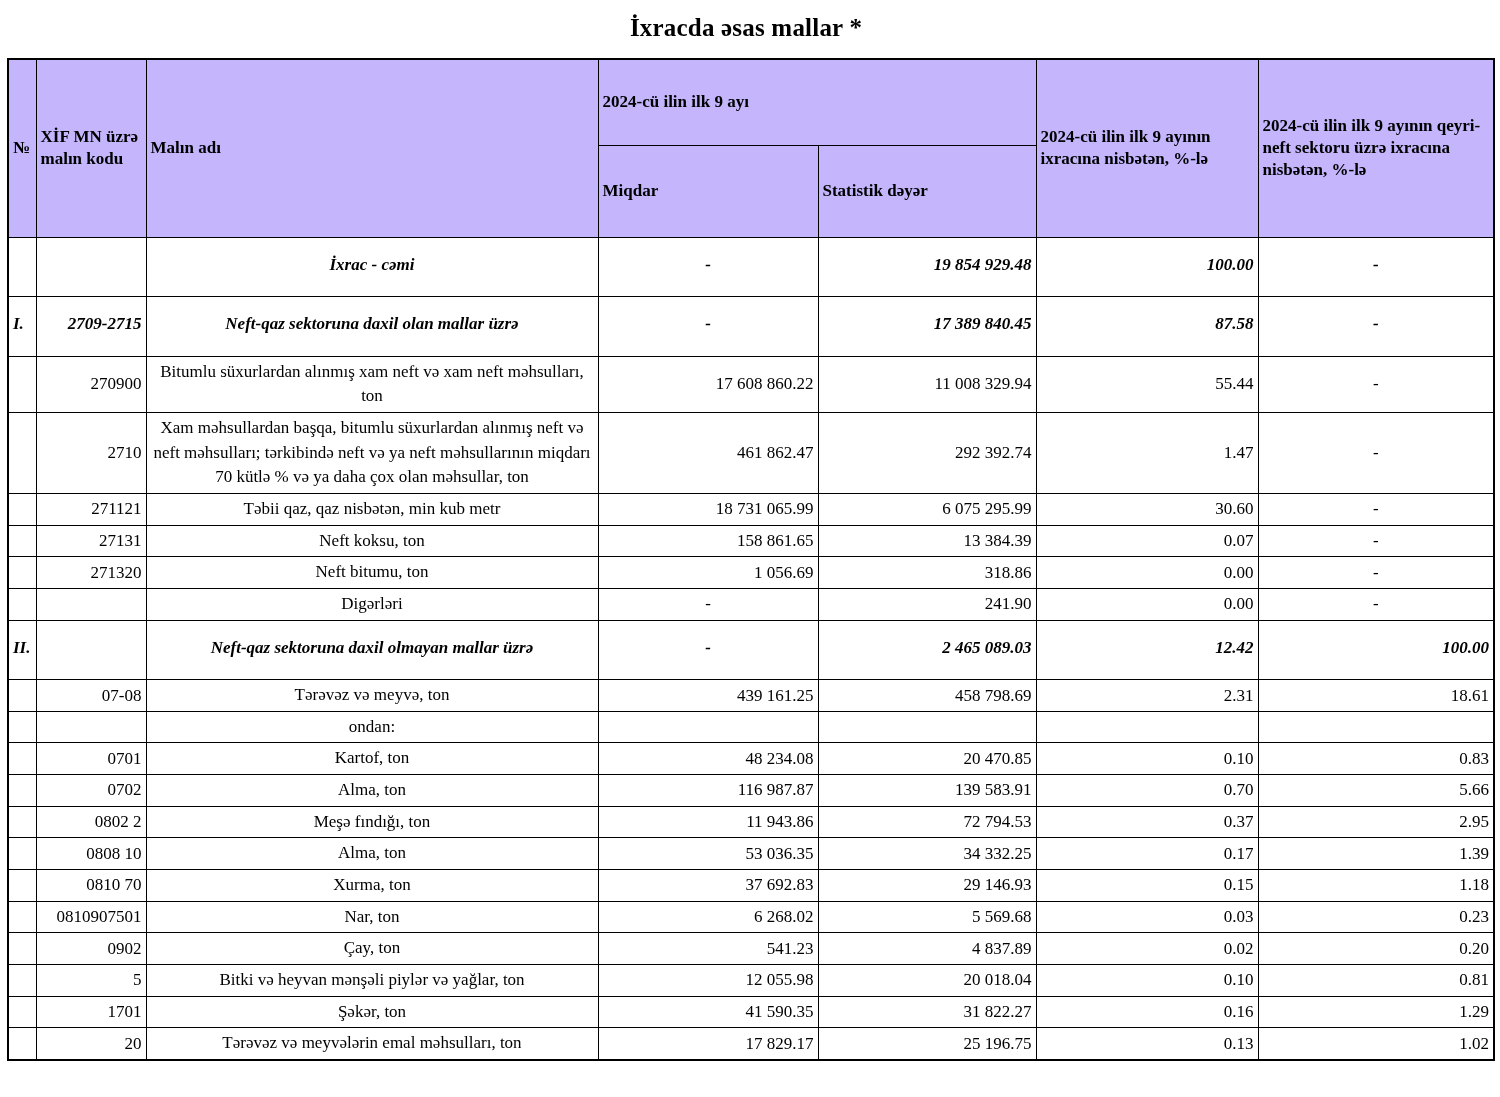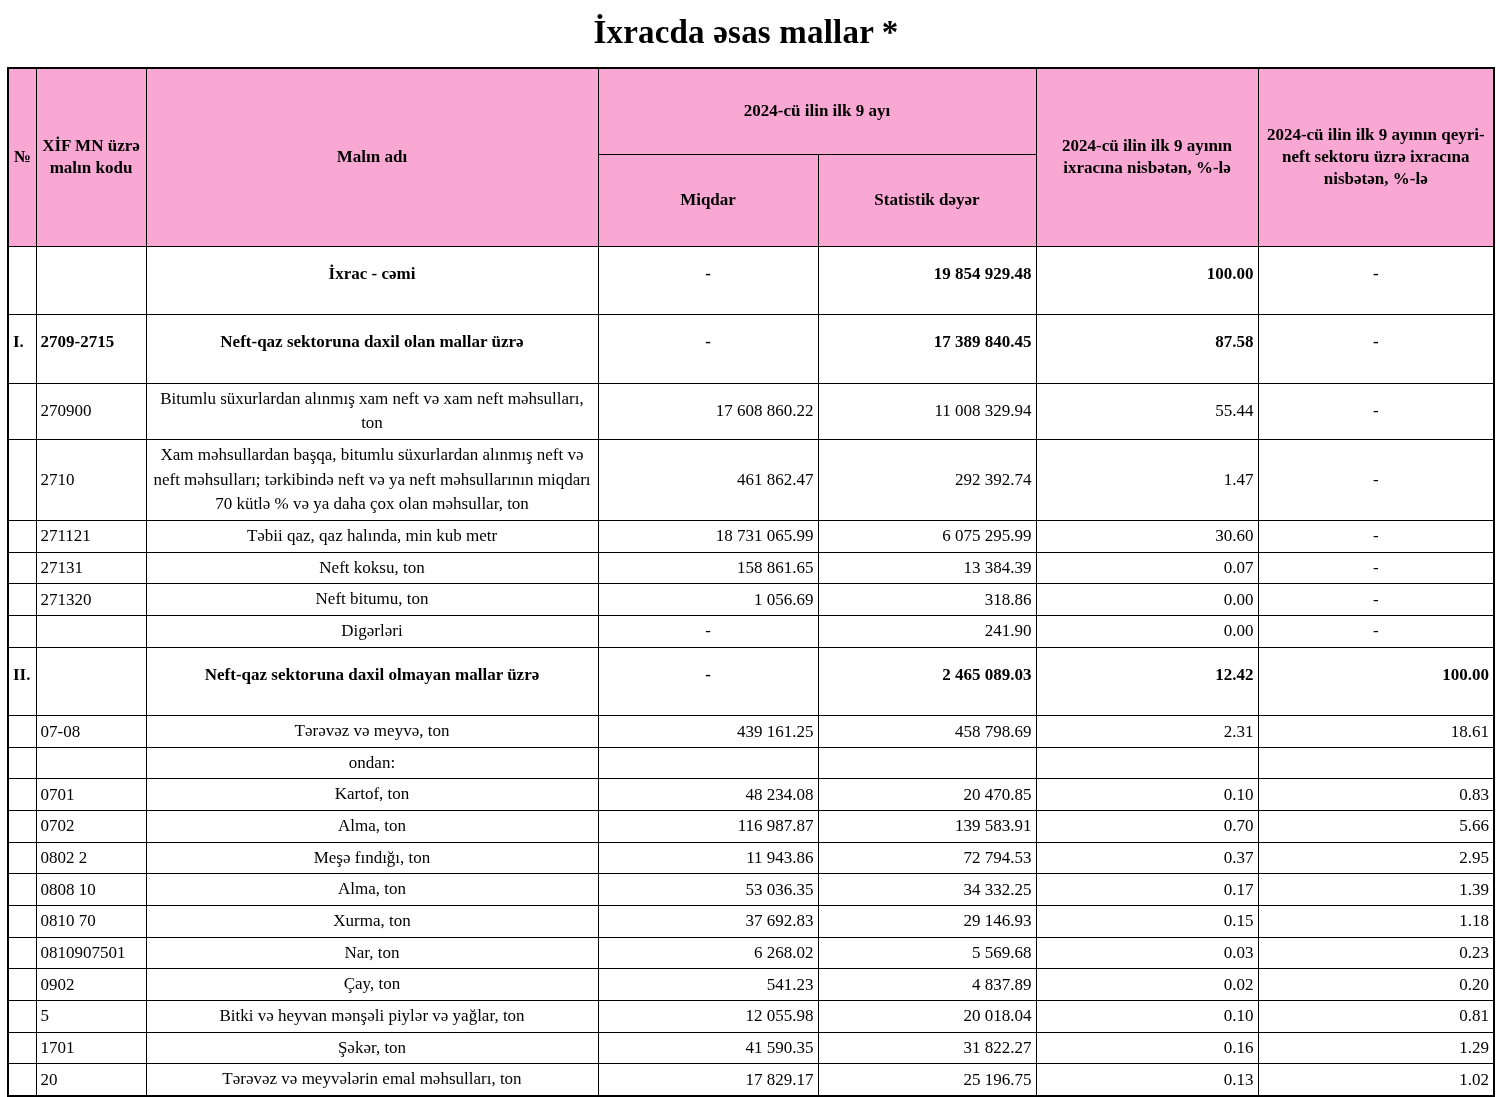--- a/index.html
+++ b/index.html
@@ -10,21 +10,21 @@
     color: #000000;
     font-family: "Liberation Serif", serif;
   }
   .page {
     width: 1500px;
     min-height: 1097px;
     background: #ffffff;
   }
   .title {
     text-align: center;
-    font-size: 33px;
+    font-size: 25px;
     font-weight: bold;
     margin: 0;
     padding: 14px 8px 16px 0;
     letter-spacing: 0.2px;
   }
   .unit-note {
     text-align: right;
     font-size: 18px;
     padding: 0 32px 6px 0;
   }
@@ -37,42 +37,43 @@
     font-size: 17px;
   }
   table.export-table th,
   table.export-table td {
     border: 1px solid #000;
     padding: 3px 4px;
     vertical-align: middle;
     overflow: hidden;
   }
   thead th {
-    background: #f9a8d4;
+    background: #c4b5fd;
     font-weight: bold;
-    text-align: center;
+    text-align: left;
     line-height: 1.3;
     padding: 4px 6px;
   }
   thead tr.hdr-top { height: 86px; }
   thead tr.hdr-sub { height: 92px; }
 
   td.c-no   { text-align: left; padding-left: 3px;  font-weight: bold; }
-  td.c-code { text-align: left; padding-left: 4px; margin-left: 32px; }
+  td.c-code { text-align: right; padding-left: 4px; margin-left: 32px; }
   td.c-name { text-align: center; padding-left: 5px; line-height: 1.45; }
   td.c-num  { text-align: right; padding-right: 12px; white-space: nowrap; }
   td.dash   { text-align: center; padding-right: 4px; }
   td.center { text-align: center; }
   td.indent1 { padding-left: 30px; }
   td.indent2 { padding-left: 68px; }
 
   tr.row-total td, tr.row-section td {
     font-weight: bold;
     padding-top: 15px;
-    padding-bottom: 28px;
+    padding-bottom: 19px;
+    font-style: italic;
   }
   tr.row-normal td {
     padding-top: 3px;
     padding-bottom: 3px;
   }
 </style>
 </head>
 <body>
 
 <div class="page">
@@ -137,21 +138,21 @@
           <td class="c-code">2710</td>
           <td class="c-name">Xam məhsullardan başqa, bitumlu süxurlardan alınmış neft və neft məhsulları; tərkibində neft və ya neft məhsullarının miqdarı 70 kütlə % və ya daha çox olan məhsullar, ton</td>
           <td class="c-num">461 862.47</td>
           <td class="c-num">292 392.74</td>
           <td class="c-num">1.47</td>
           <td class="c-num dash">-</td>
         </tr>
         <tr class="row-normal">
           <td class="c-no"></td>
           <td class="c-code">271121</td>
-          <td class="c-name">Təbii qaz, qaz halında, min kub metr</td>
+          <td class="c-name">Təbii qaz, qaz nisbətən, min kub metr</td>
           <td class="c-num">18 731 065.99</td>
           <td class="c-num">6 075 295.99</td>
           <td class="c-num">30.60</td>
           <td class="c-num dash">-</td>
         </tr>
         <tr class="row-normal">
           <td class="c-no"></td>
           <td class="c-code">27131</td>
           <td class="c-name">Neft koksu, ton</td>
           <td class="c-num">158 861.65</td>

